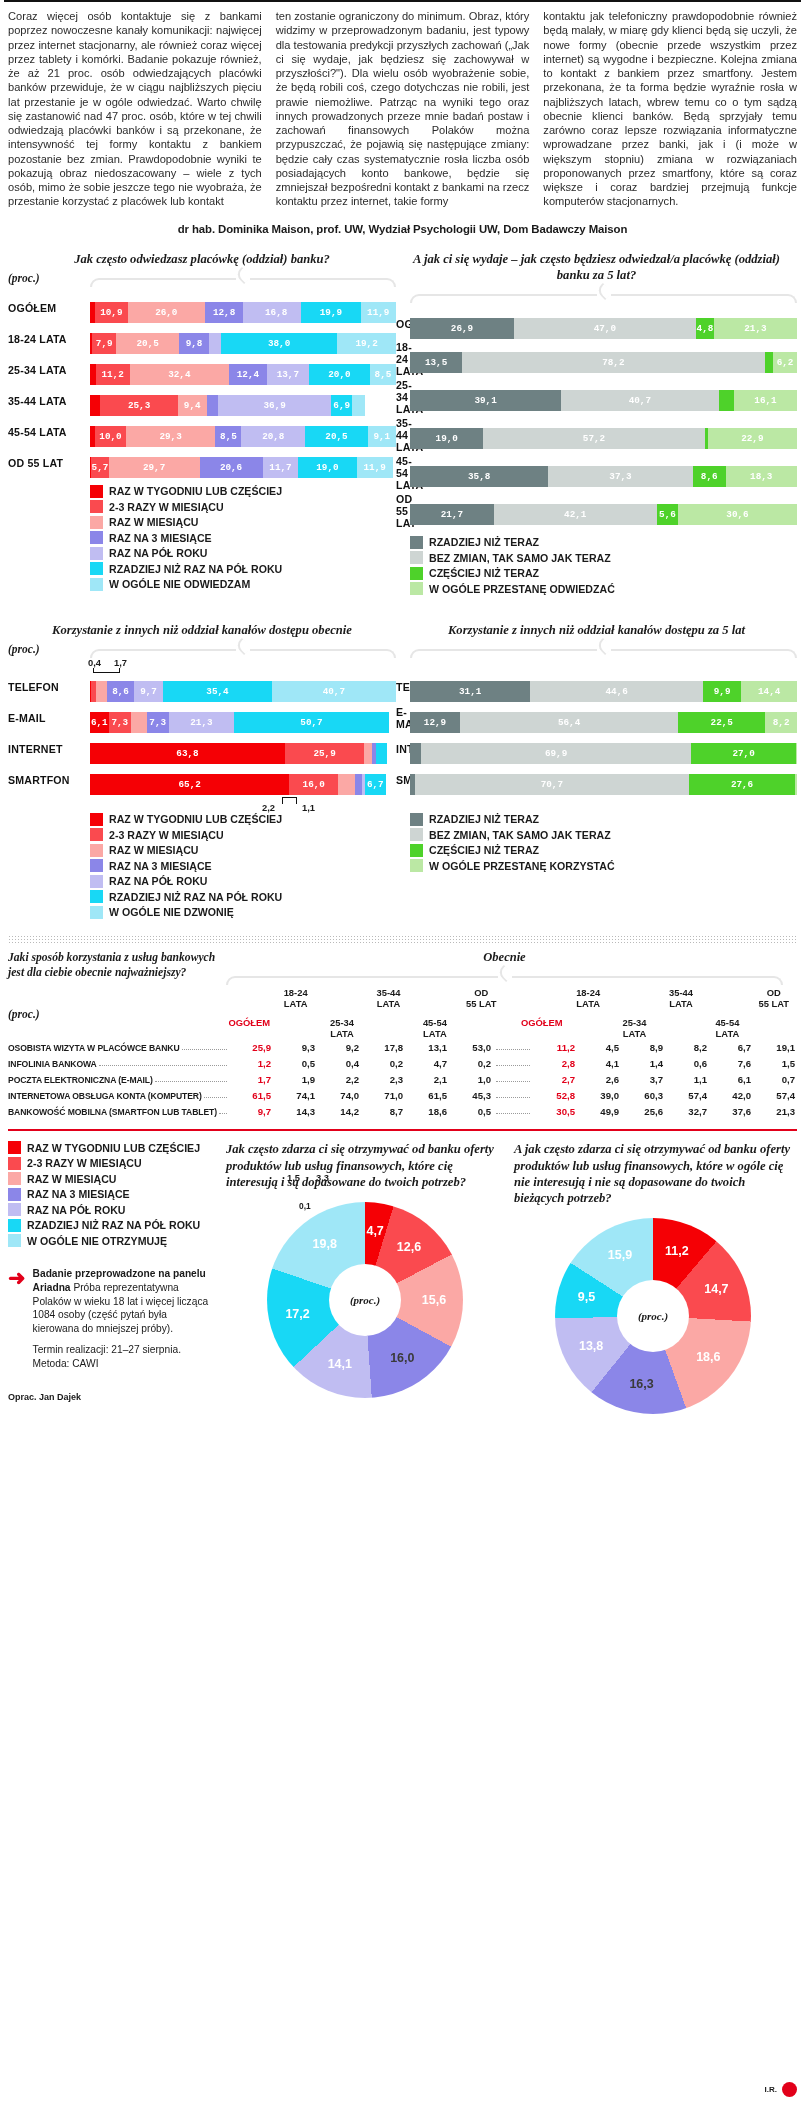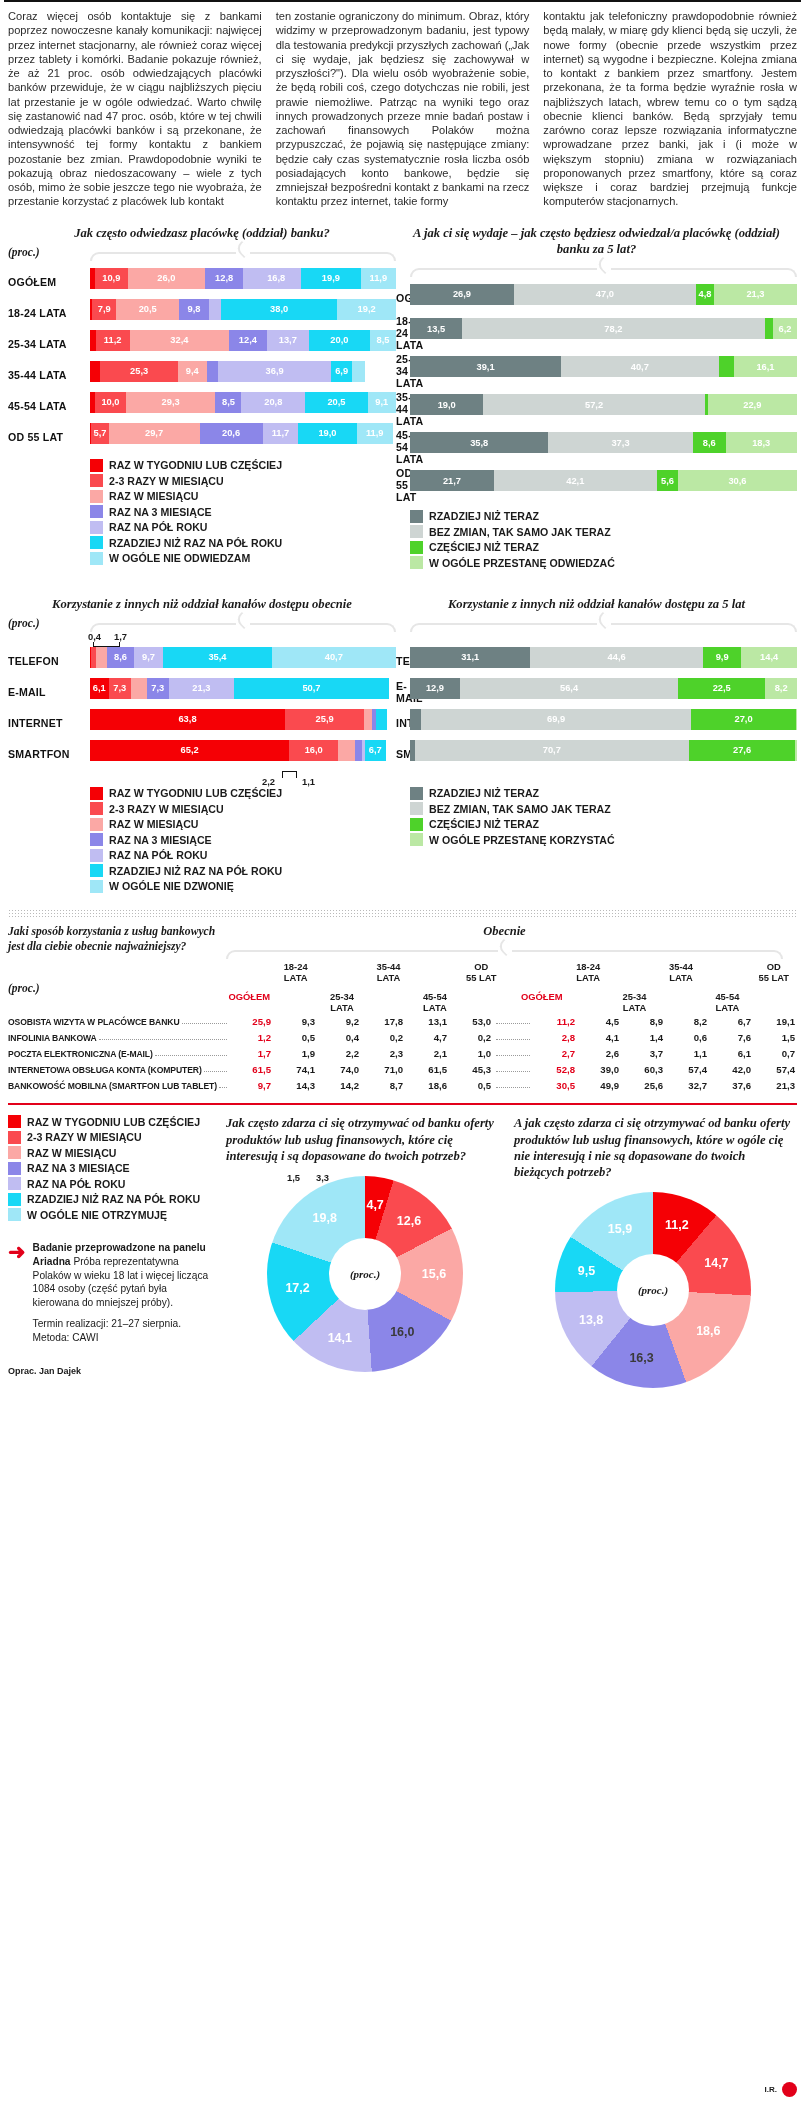--- a/index.html
+++ b/index.html
@@ -85,21 +85,21 @@
   }
 
   
   .chart-row { display: flex; align-items: center; margin-bottom: 2px; }
   .rowlabel {
     font-size: 10.6px; font-weight: bold; letter-spacing: 0.2px;
     text-align: left; color: #111;
   }
   .bar3d { position: relative; height: 29px; flex: 1; }
   .bar {
-    display: flex; height: 21px; position: absolute; bottom: 8px; left: 0; right: 0;
+    display: flex; height: 21px; position: absolute; bottom: 0; left: 0; right: 0; font-family: Liberation Mono, monospace;
   }
   .seg {
     display: flex; align-items: center; justify-content: center;
     color: #fff; font-size: 9.3px; font-weight: bold;
     overflow: hidden; white-space: nowrap;
     position: relative;
   }
   .seg::before {
     content: ""; position: absolute; left: 0; right: 0; bottom: 21px;
     height: 8px; background: inherit; filter: brightness(0.82);
@@ -167,20 +167,21 @@
 
 <div class="page">
 
   <div class="hr-thick"></div>
 
   <div class="article">
     <div class="col">Coraz więcej osób kontaktuje się z bankami poprzez nowoczesne kanały komunikacji: najwięcej przez internet stacjonarny, ale również coraz więcej przez tablety i komórki. Badanie pokazuje również, że aż 21 proc. osób odwiedzających placówki banków przewiduje, że w ciągu najbliższych pięciu lat przestanie je w ogóle odwiedzać. Warto chwilę się zastanowić nad 47 proc. osób, które w tej chwili odwiedzają placówki banków i są przekonane, że intensywność tej formy kontaktu z bankiem pozostanie bez zmian. Prawdopodobnie wyniki te pokazują obraz niedoszacowany – wiele z tych osób, mimo że sobie jeszcze tego nie wyobraża, że przestanie korzystać z placówek lub kontakt</div>
     <div class="col">ten zostanie ograniczony do minimum. Obraz, który widzimy w przeprowadzonym badaniu, jest typowy dla testowania predykcji przyszłych zachowań („Jak ci się wydaje, jak będziesz się zachowywał w przyszłości?"). Dla wielu osób wyobrażenie sobie, że będą robili coś, czego dotychczas nie robili, jest prawie niemożliwe. Patrząc na wyniki tego oraz innych prowadzonych przeze mnie badań postaw i zachowań finansowych Polaków można przypuszczać, że pojawią się następujące zmiany: będzie cały czas systematycznie rosła liczba osób posiadających konto bankowe, będzie się zmniejszał bezpośredni kontakt z bankami na rzecz kontaktu przez internet, takie formy</div>
     <div class="col">kontaktu jak telefoniczny prawdopodobnie również będą malały, w miarę gdy klienci będą się uczyli, że nowe formy (obecnie przede wszystkim przez internet) są wygodne i bezpieczne. Kolejna zmiana to kontakt z bankiem przez smartfony. Jestem przekonana, że ta forma będzie wyraźnie rosła w najbliższych latach, wbrew temu co o tym sądzą obecnie klienci banków. Będą sprzyjały temu zarówno coraz lepsze rozwiązania informatyczne wprowadzane przez banki, jak i (i może w większym stopniu) zmiana w rozwiązaniach proponowanych przez smartfony, które są coraz większe i coraz bardziej przejmują funkcje komputerów stacjonarnych.</div>
   </div>
+  <div class="byline">dr hab. Dominika Maison, prof. UW, Wydział Psychologii UW, Dom Badawczy Maison</div>
 
   <div style="display:flex; padding:0 8px; margin-top:16px;">
     <div style="width:388px;">
       <div class="q-title">Jak często odwiedzasz placówkę (oddział) banku?</div>
       <div style="display:flex;align-items:flex-end;">
         <div class="proc" style="width:82px;padding-bottom:2px;">(proc.)</div>
         <div style="flex:1;">
             <div class="brace">
               <div class="bar"></div>
               <div class="tip2"></div>

